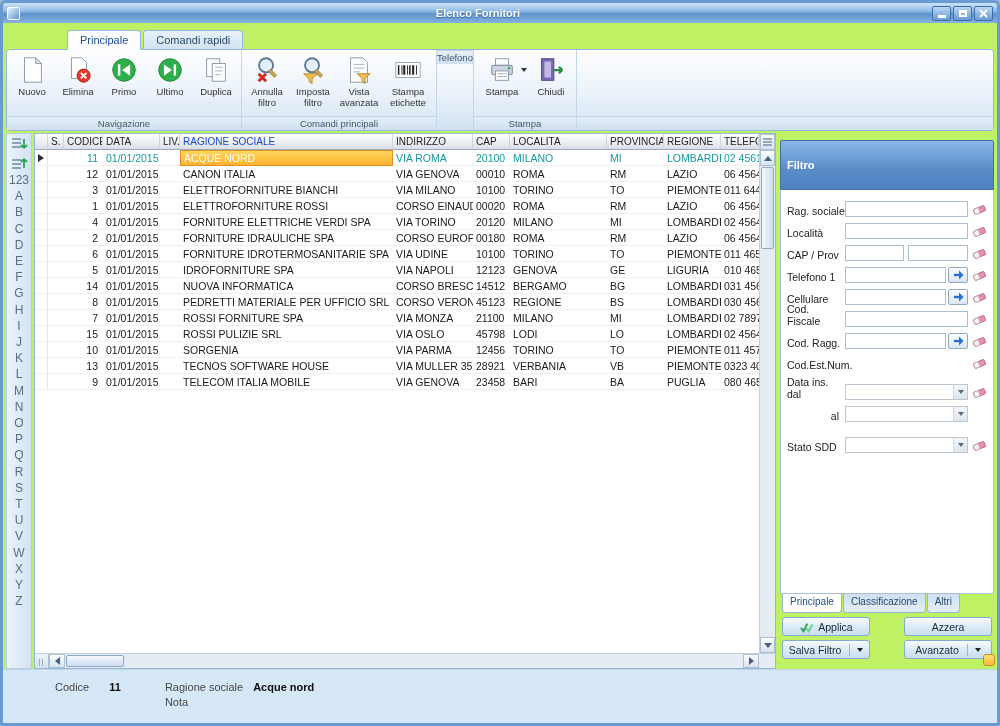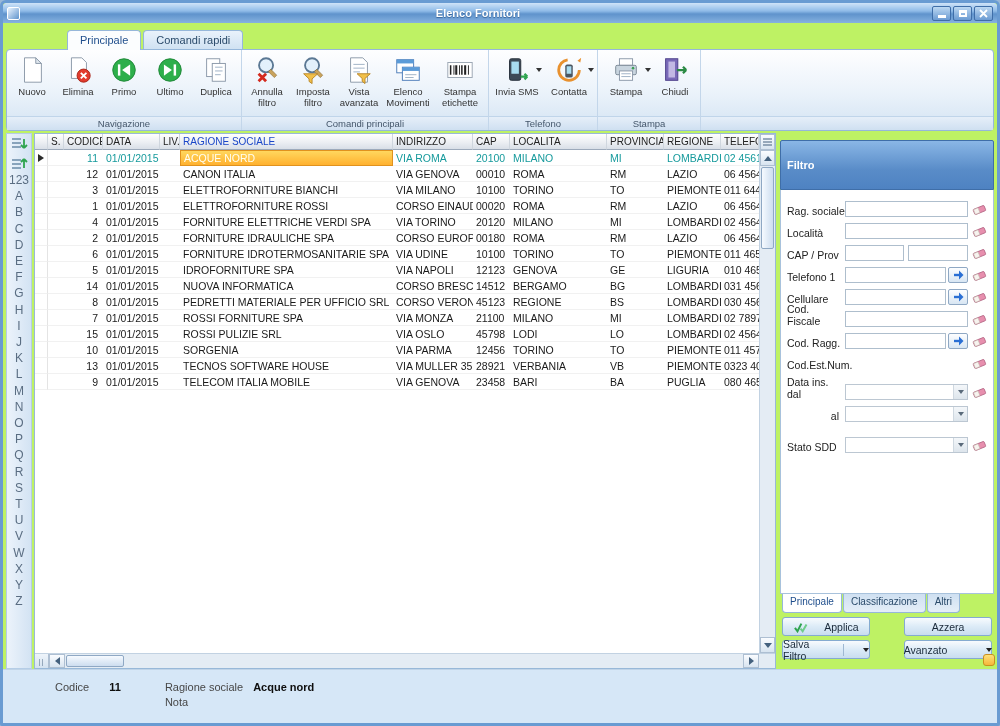--- a/index.html
+++ b/index.html
@@ -120,21 +120,21 @@
   .gap12 { margin-top:14px; }
   .spacer-flex { flex:1 1 auto; }
 
   .filter-tabs { flex:0 0 19px; display:flex; padding-left:2px; }
   .f-tab { padding:2px 7px; margin-right:1px; border:1px solid #96b7da; border-top:none; font-size:10px;
            border-radius:0 0 4px 4px; background:linear-gradient(180deg,#cfe0f1,#e5eef8); color:#2a4a6a; }
   .f-tab.active { background:#fff; color:#1f4e8c; }
   .filter-btnrow { flex:0 0 23px; display:flex; justify-content:space-between; padding:4px 2px 0; }
   .p-btn { width:88px; height:19px; border:1px solid #85abd0; border-radius:3px; font-size:10.5px; color:#1a2a3a;
            background:linear-gradient(180deg,#f8fbfe 0%,#dcebf7 50%,#c9ddef 100%);
-           display:flex; align-items:center; justify-content:center; gap:16px; }
+           display:flex; align-items:center; justify-content:center; gap:4px; }
   .p-btn .dd { width:0; height:0; border-left:3.5px solid transparent; border-right:3.5px solid transparent;
                border-top:4px solid #222; margin-left:3px; }
   .p-btn .vdiv { width:1px; height:12px; background:#9fb8d2; margin-left:4px; }
   .hint { position:absolute; right:-1px; bottom:-7px; width:12px; height:12px; border-radius:3px;
           background:linear-gradient(180deg,#ffe27a,#f5b63a); border:1px solid #c98f1e; }
 
   
   .statusbar { flex:0 0 54px; border-top:1px solid #c0d4e8; padding:11px 0 0 52px; display:flex; gap:44px;
                background:#d6e7f7; }
   .sb-pair { display:flex; gap:20px; }
@@ -253,69 +253,38 @@
         <div class="tb-btn">
           <svg class="icon" viewBox="0 0 32 32">
             <path d="M7 3h13l5 5v21H7z" fill="#fff" stroke="#8a97a8"></path>
             <path d="M10 10h12M10 14h12M10 18h7" stroke="#9db0c4"></path>
             <path d="M14 20h14l-5.6 5v5.5l-3-2.4V25z" fill="#f2c04a" stroke="#b8862a"></path>
             </svg>
           <span>Vista avanzata</span>
         </div>
         <div class="tb-btn wide">
           <svg class="icon" viewBox="0 0 32 32">
-            <rect x="4" y="5" width="18" height="14" fill="#fff" stroke="#4a7ab8"></rect>
-            <rect x="4" y="5" width="18" height="4" fill="#5b9bd8"></rect>
-            <rect x="10" y="13" width="18" height="14" fill="#fff" stroke="#4a7ab8"></rect>
-            <rect x="10" y="13" width="18" height="4" fill="#5b9bd8"></rect>
-            <path d="M13 21h12M13 24h9" stroke="#9db0c4"></path>
-            </svg>
-          <span>Elenco Movimenti</span>
-        </div>
-        <div class="tb-btn wide">
-          <svg class="icon" viewBox="0 0 32 32">
             <rect x="3" y="8" width="26" height="16" fill="#fff" stroke="#99a5b2"></rect>
             <g stroke="#222">
                 <path d="M6 11v10" stroke-width="1.6"></path>
                 <path d="M9.5 11v10" stroke-width="1"></path>
                 <path d="M12 11v10" stroke-width="2.2"></path>
                 <path d="M15.5 11v10" stroke-width="1"></path>
                 <path d="M18 11v10" stroke-width="1.6"></path>
                 <path d="M21.5 11v10" stroke-width="2.2"></path>
                 <path d="M25 11v10" stroke-width="1"></path>
               </g>
             </svg>
           <span>Stampa etichette</span>
         </div>
       </div>
       <div class="tb-group-label">Comandi principali</div>
     </div>
 
     <div class="tb-group">
-      <div class="tb-buttons">
-        <div class="tb-btn wide">
-          <svg class="icon" viewBox="0 0 32 32">
-            <rect x="8" y="4" width="12" height="23" rx="2" fill="#3d4a58" stroke="#252f3a"></rect>
-            <rect x="10" y="7" width="8" height="13" fill="#a8dcf0"></rect>
-            <path d="M20 23h7m0 0l-3-3m3 3l-3 3" stroke="#2ea44f" stroke-width="2.4" fill="none"></path>
-            </svg>
-          <span>Invia SMS</span>
-          <span class="dd-arrow"></span>
-        </div>
-        <div class="tb-btn wide">
-          <svg class="icon" viewBox="0 0 32 32">
-            <circle cx="16" cy="16" r="11" fill="none" stroke="#e8912f" stroke-width="3" stroke-dasharray="50 20"></circle>
-            <path d="M25 6l4-3-1 5z" fill="#e8912f"></path>
-            <rect x="12" y="10" width="8" height="14" rx="2" fill="#4a5560"></rect>
-            <rect x="13.5" y="12" width="5" height="8" fill="#a8dcf0"></rect>
-            </svg>
-          <span>Contatta</span>
-          <span class="dd-arrow"></span>
-        </div>
-      </div>
       <div class="tb-group-label">Telefono</div>
     </div>
 
     <div class="tb-group">
       <div class="tb-buttons">
         <div class="tb-btn wide">
           <svg class="icon" viewBox="0 0 32 32">
             <rect x="9" y="4" width="14" height="7" fill="#fff" stroke="#8a97a8"></rect>
             <rect x="5" y="11" width="22" height="10" rx="1.5" fill="#c9d5df" stroke="#7a8794"></rect>
             <rect x="9" y="17" width="14" height="10" fill="#fff" stroke="#8a97a8"></rect>

